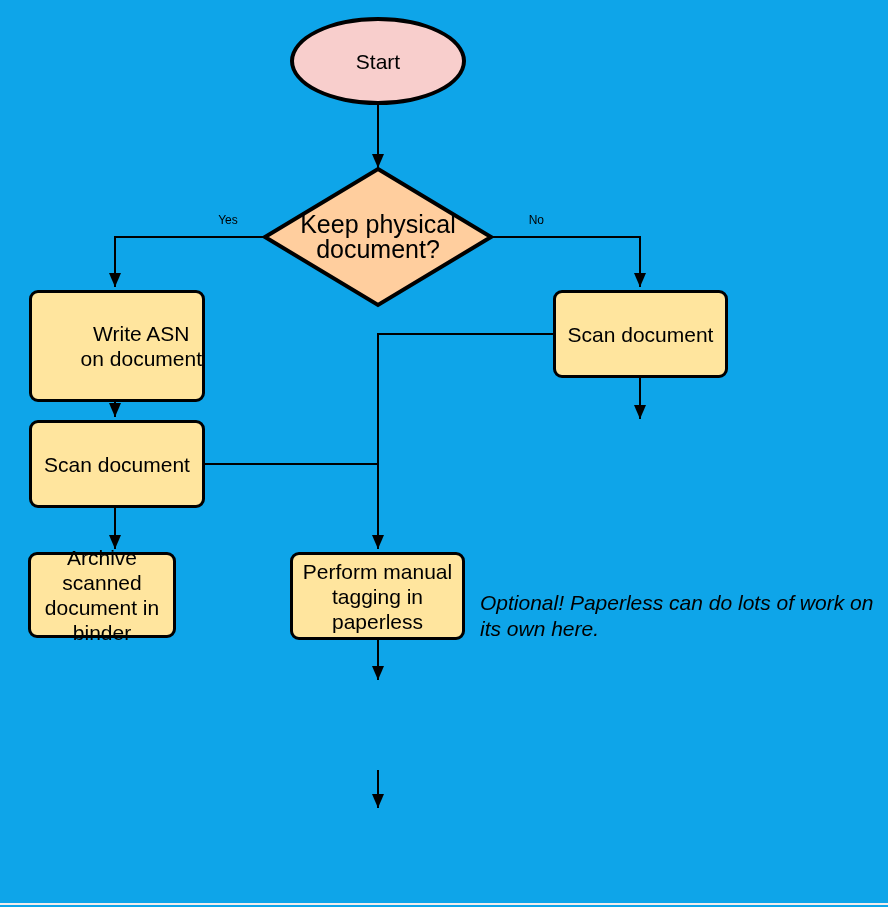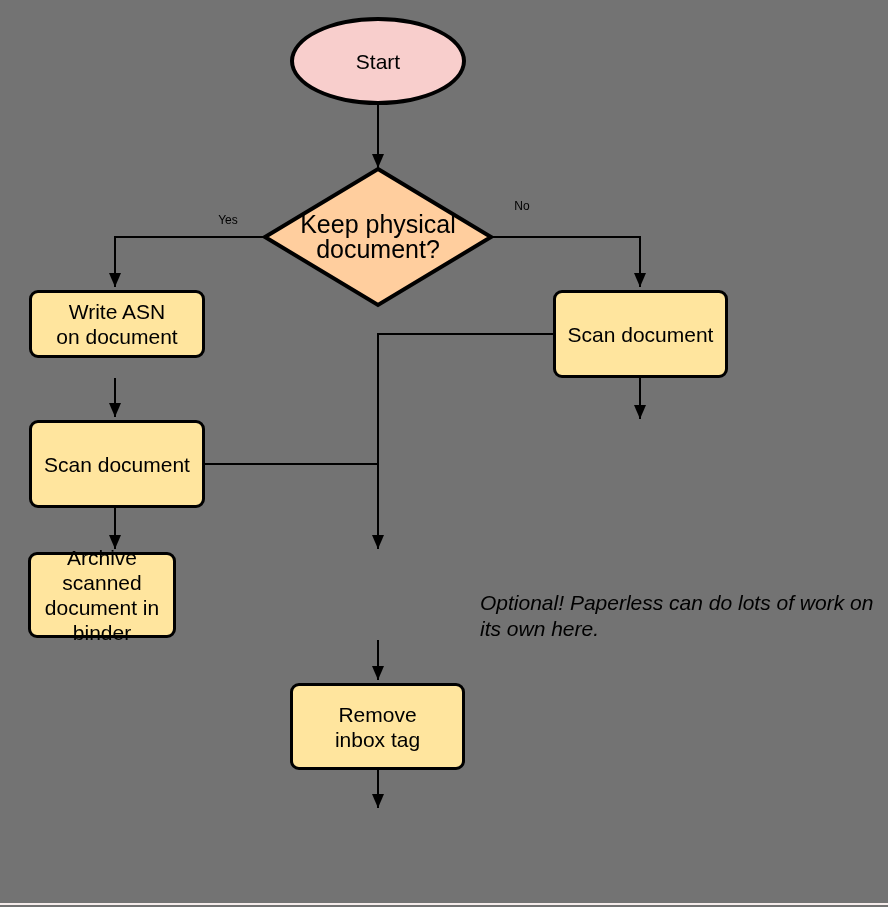--- a/index.html
+++ b/index.html
@@ -1,20 +1,20 @@
 <!DOCTYPE html>
 <html><head>
 <meta charset="utf-8">
 <style>
   html, body { margin: 0; padding: 0; background: #ffffff; }
   .canvas {
     position: relative;
     width: 888px;
     height: 907px;
-    background: #737373;
+    background: #0ea5e9;
     overflow: hidden;
     font-family: "Liberation Sans", sans-serif;
     color: #000000;
   }
   .edges {
     position: absolute;
     left: 0; top: 0;
     width: 888px; height: 907px;
   }
   .node {
@@ -95,47 +95,48 @@
 
   <div class="node terminator" style="left:290px; top:17px; width:176px; height:88px;">
     <span>Start</span>
   </div>
 
   <div class="decision-label" style="left:278px; top:212px; width:200px;">Keep physical
 document?</div>
 
   <div class="edge-label" style="left:206px; top:210px; width:44px;">Yes</div>
 
-  <div class="edge-label" style="left:500px; top:196px; width:44px;">No</div>
+  <div class="edge-label" style="left:500px; top:210px; width:44px;text-align:right;">No</div>
 
-  <div class="node process" style="left:29px; top:290px; width:176px; height:68px;">
+  <div class="node process" style="left:29px; top:290px; width:176px; height:112px;justify-content:flex-end;">
     <span>Write ASN
 on document</span>
   </div>
 
   <div class="node process" style="left:29px; top:420px; width:176px; height:88px;">
     <span>Scan document</span>
   </div>
 
   <div class="node process" style="left:28px; top:552px; width:148px; height:86px;">
     <span>Archive scanned
 document in
 binder</span>
   </div>
 
   <div class="node process" style="left:553px; top:290px; width:175px; height:88px;">
     <span>Scan document</span>
   </div>
 
 
+  <div class="node process" style="left:290px; top:552px; width:175px; height:88px;">
+    <span>Perform manual
+tagging in
+paperless</span>
+  </div>
 
   <div class="annotation" style="left:480px; top:590px; width:430px;">Optional! Paperless can do lots of work on
 its own here.</div>
 
-  <div class="node process" style="left:290px; top:683px; width:175px; height:87px;">
-    <span>Remove
-inbox tag</span>
-  </div>
 
 
   <div class="bottom-line"></div>
 
 </div>
 
 </body></html>

